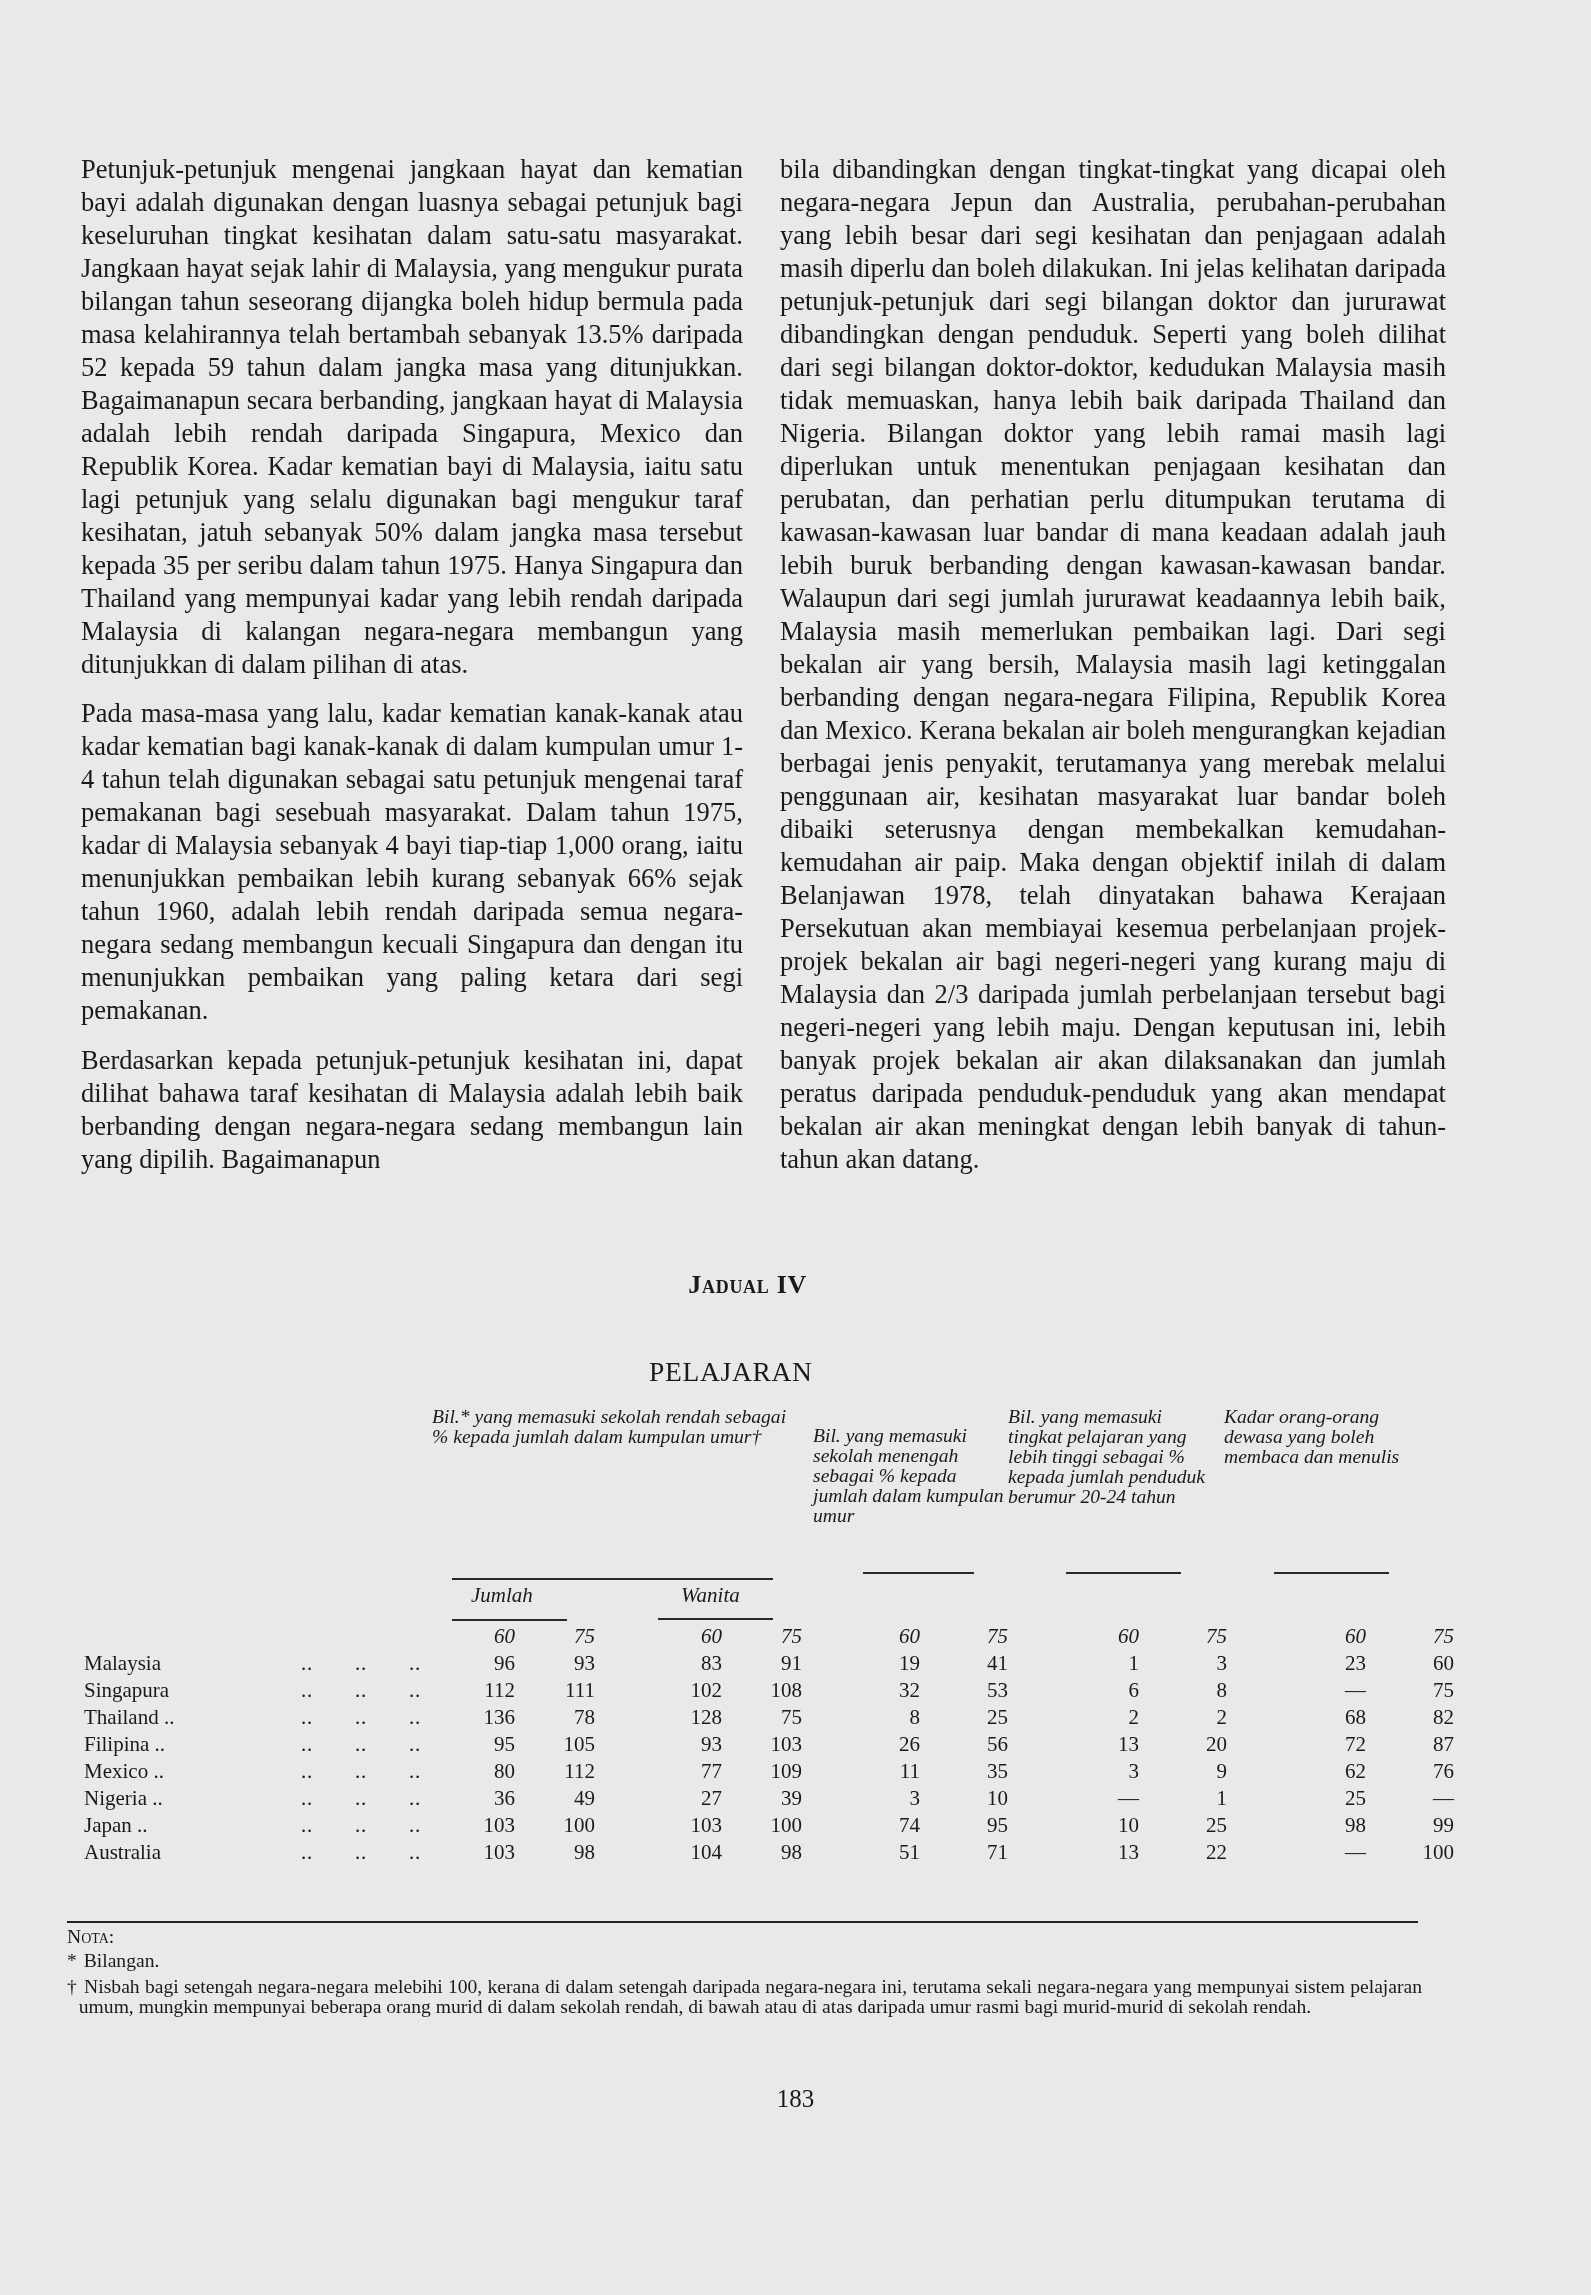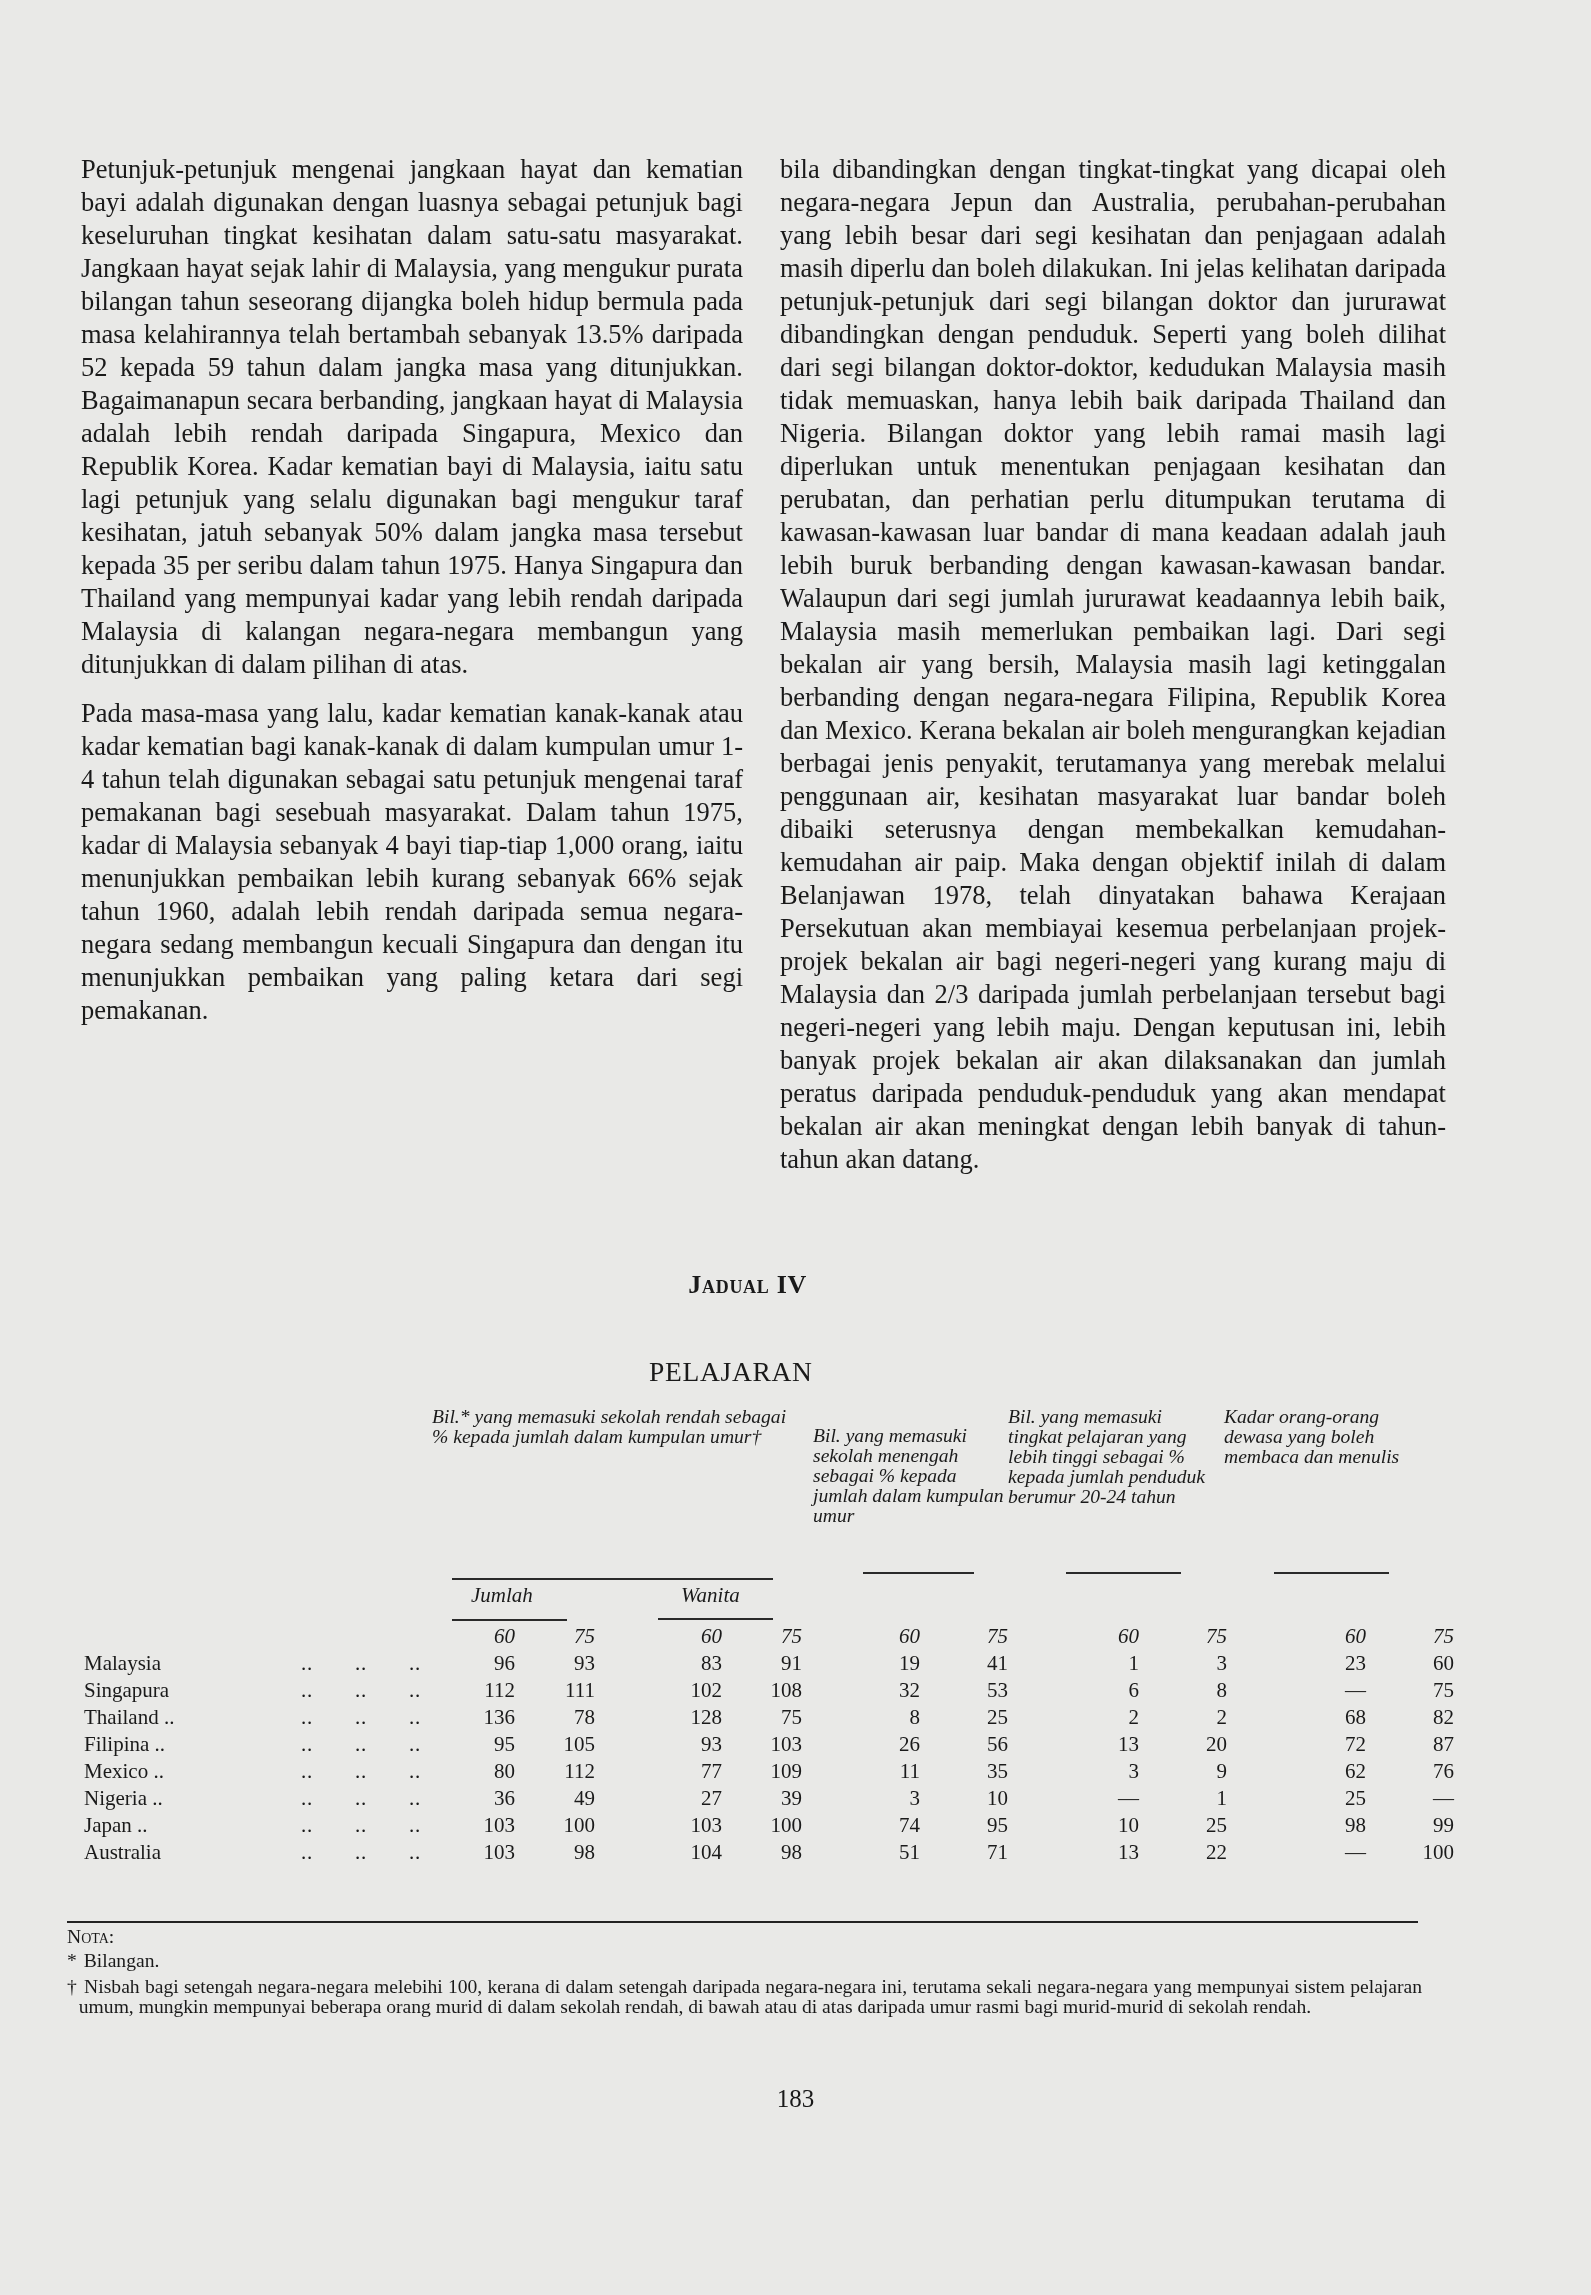--- a/index.html
+++ b/index.html
@@ -61,20 +61,21 @@
   .page-num { position: absolute; left: 0; width: 1591px; top: 2085px; text-align: center; font-size: 25px; font-weight: normal; }
 </style>
 </head>
 <body>
 
 <div class="page">
 
   <div class="col col-left">
     <p>Petunjuk-petunjuk mengenai jangkaan hayat dan kematian bayi adalah digunakan dengan luasnya sebagai petunjuk bagi keseluruhan tingkat kesihatan dalam satu-satu masyarakat. Jangkaan hayat sejak lahir di Malaysia, yang mengukur purata bilangan tahun seseorang dijangka boleh hidup bermula pada masa kelahirannya telah bertambah sebanyak 13.5% daripada 52 kepada 59 tahun dalam jangka masa yang ditunjukkan. Bagaimanapun secara berbanding, jangkaan hayat di Malaysia adalah lebih rendah daripada Singapura, Mexico dan Republik Korea. Kadar kematian bayi di Malaysia, iaitu satu lagi petunjuk yang selalu digunakan bagi mengukur taraf kesihatan, jatuh sebanyak 50% dalam jangka masa tersebut kepada 35 per seribu dalam tahun 1975. Hanya Singapura dan Thailand yang mempunyai kadar yang lebih rendah daripada Malaysia di kalangan negara-negara membangun yang ditunjukkan di dalam pilihan di atas.</p>
     <p>Pada masa-masa yang lalu, kadar kematian kanak-kanak atau kadar kematian bagi kanak-kanak di dalam kumpulan umur 1-4 tahun telah digunakan sebagai satu petunjuk mengenai taraf pemakanan bagi sesebuah masyarakat. Dalam tahun 1975, kadar di Malaysia sebanyak 4 bayi tiap-tiap 1,000 orang, iaitu menunjukkan pembaikan lebih kurang sebanyak 66% sejak tahun 1960, adalah lebih rendah daripada semua negara-negara sedang membangun kecuali Singapura dan dengan itu menunjukkan pembaikan yang paling ketara dari segi pemakanan.</p>
+    <p>Berdasarkan kepada petunjuk-petunjuk kesihatan ini, dapat dilihat bahawa taraf kesihatan di Malaysia adalah lebih baik berbanding dengan negara-negara sedang membangun lain yang dipilih. Bagaimanapun</p>
   </div>
 
   <div class="col col-right">
     <p>bila dibandingkan dengan tingkat-tingkat yang dicapai oleh negara-negara Jepun dan Australia, perubahan-perubahan yang lebih besar dari segi kesihatan dan penjagaan adalah masih diperlu dan boleh dilakukan. Ini jelas kelihatan daripada petunjuk-petunjuk dari segi bilangan doktor dan jururawat dibandingkan dengan penduduk. Seperti yang boleh dilihat dari segi bilangan doktor-doktor, kedudukan Malaysia masih tidak memuaskan, hanya lebih baik daripada Thailand dan Nigeria. Bilangan doktor yang lebih ramai masih lagi diperlukan untuk menentukan penjagaan kesihatan dan perubatan, dan perhatian perlu ditumpukan terutama di kawasan-kawasan luar bandar di mana keadaan adalah jauh lebih buruk berbanding dengan kawasan-kawasan bandar. Walaupun dari segi jumlah jururawat keadaannya lebih baik, Malaysia masih memerlukan pembaikan lagi. Dari segi bekalan air yang bersih, Malaysia masih lagi ketinggalan berbanding dengan negara-negara Filipina, Republik Korea dan Mexico. Kerana bekalan air boleh mengurangkan kejadian berbagai jenis penyakit, terutamanya yang merebak melalui penggunaan air, kesihatan masyarakat luar bandar boleh dibaiki seterusnya dengan membekalkan kemudahan-kemudahan air paip. Maka dengan objektif inilah di dalam Belanjawan 1978, telah dinyatakan bahawa Kerajaan Persekutuan akan membiayai kesemua perbelanjaan projek-projek bekalan air bagi negeri-negeri yang kurang maju di Malaysia dan 2/3 daripada jumlah perbelanjaan tersebut bagi negeri-negeri yang lebih maju. Dengan keputusan ini, lebih banyak projek bekalan air akan dilaksanakan dan jumlah peratus daripada penduduk-penduduk yang akan mendapat bekalan air akan meningkat dengan lebih banyak di tahun-tahun akan datang.</p>
   </div>
 
   <div class="table-title tt1">Jadual IV</div>
   <div class="table-title tt2">PELAJARAN</div>
 
   <div class="hdr hdr1">Bil.* yang memasuki sekolah rendah sebagai % kepada jumlah dalam kumpulan umur†</div>

